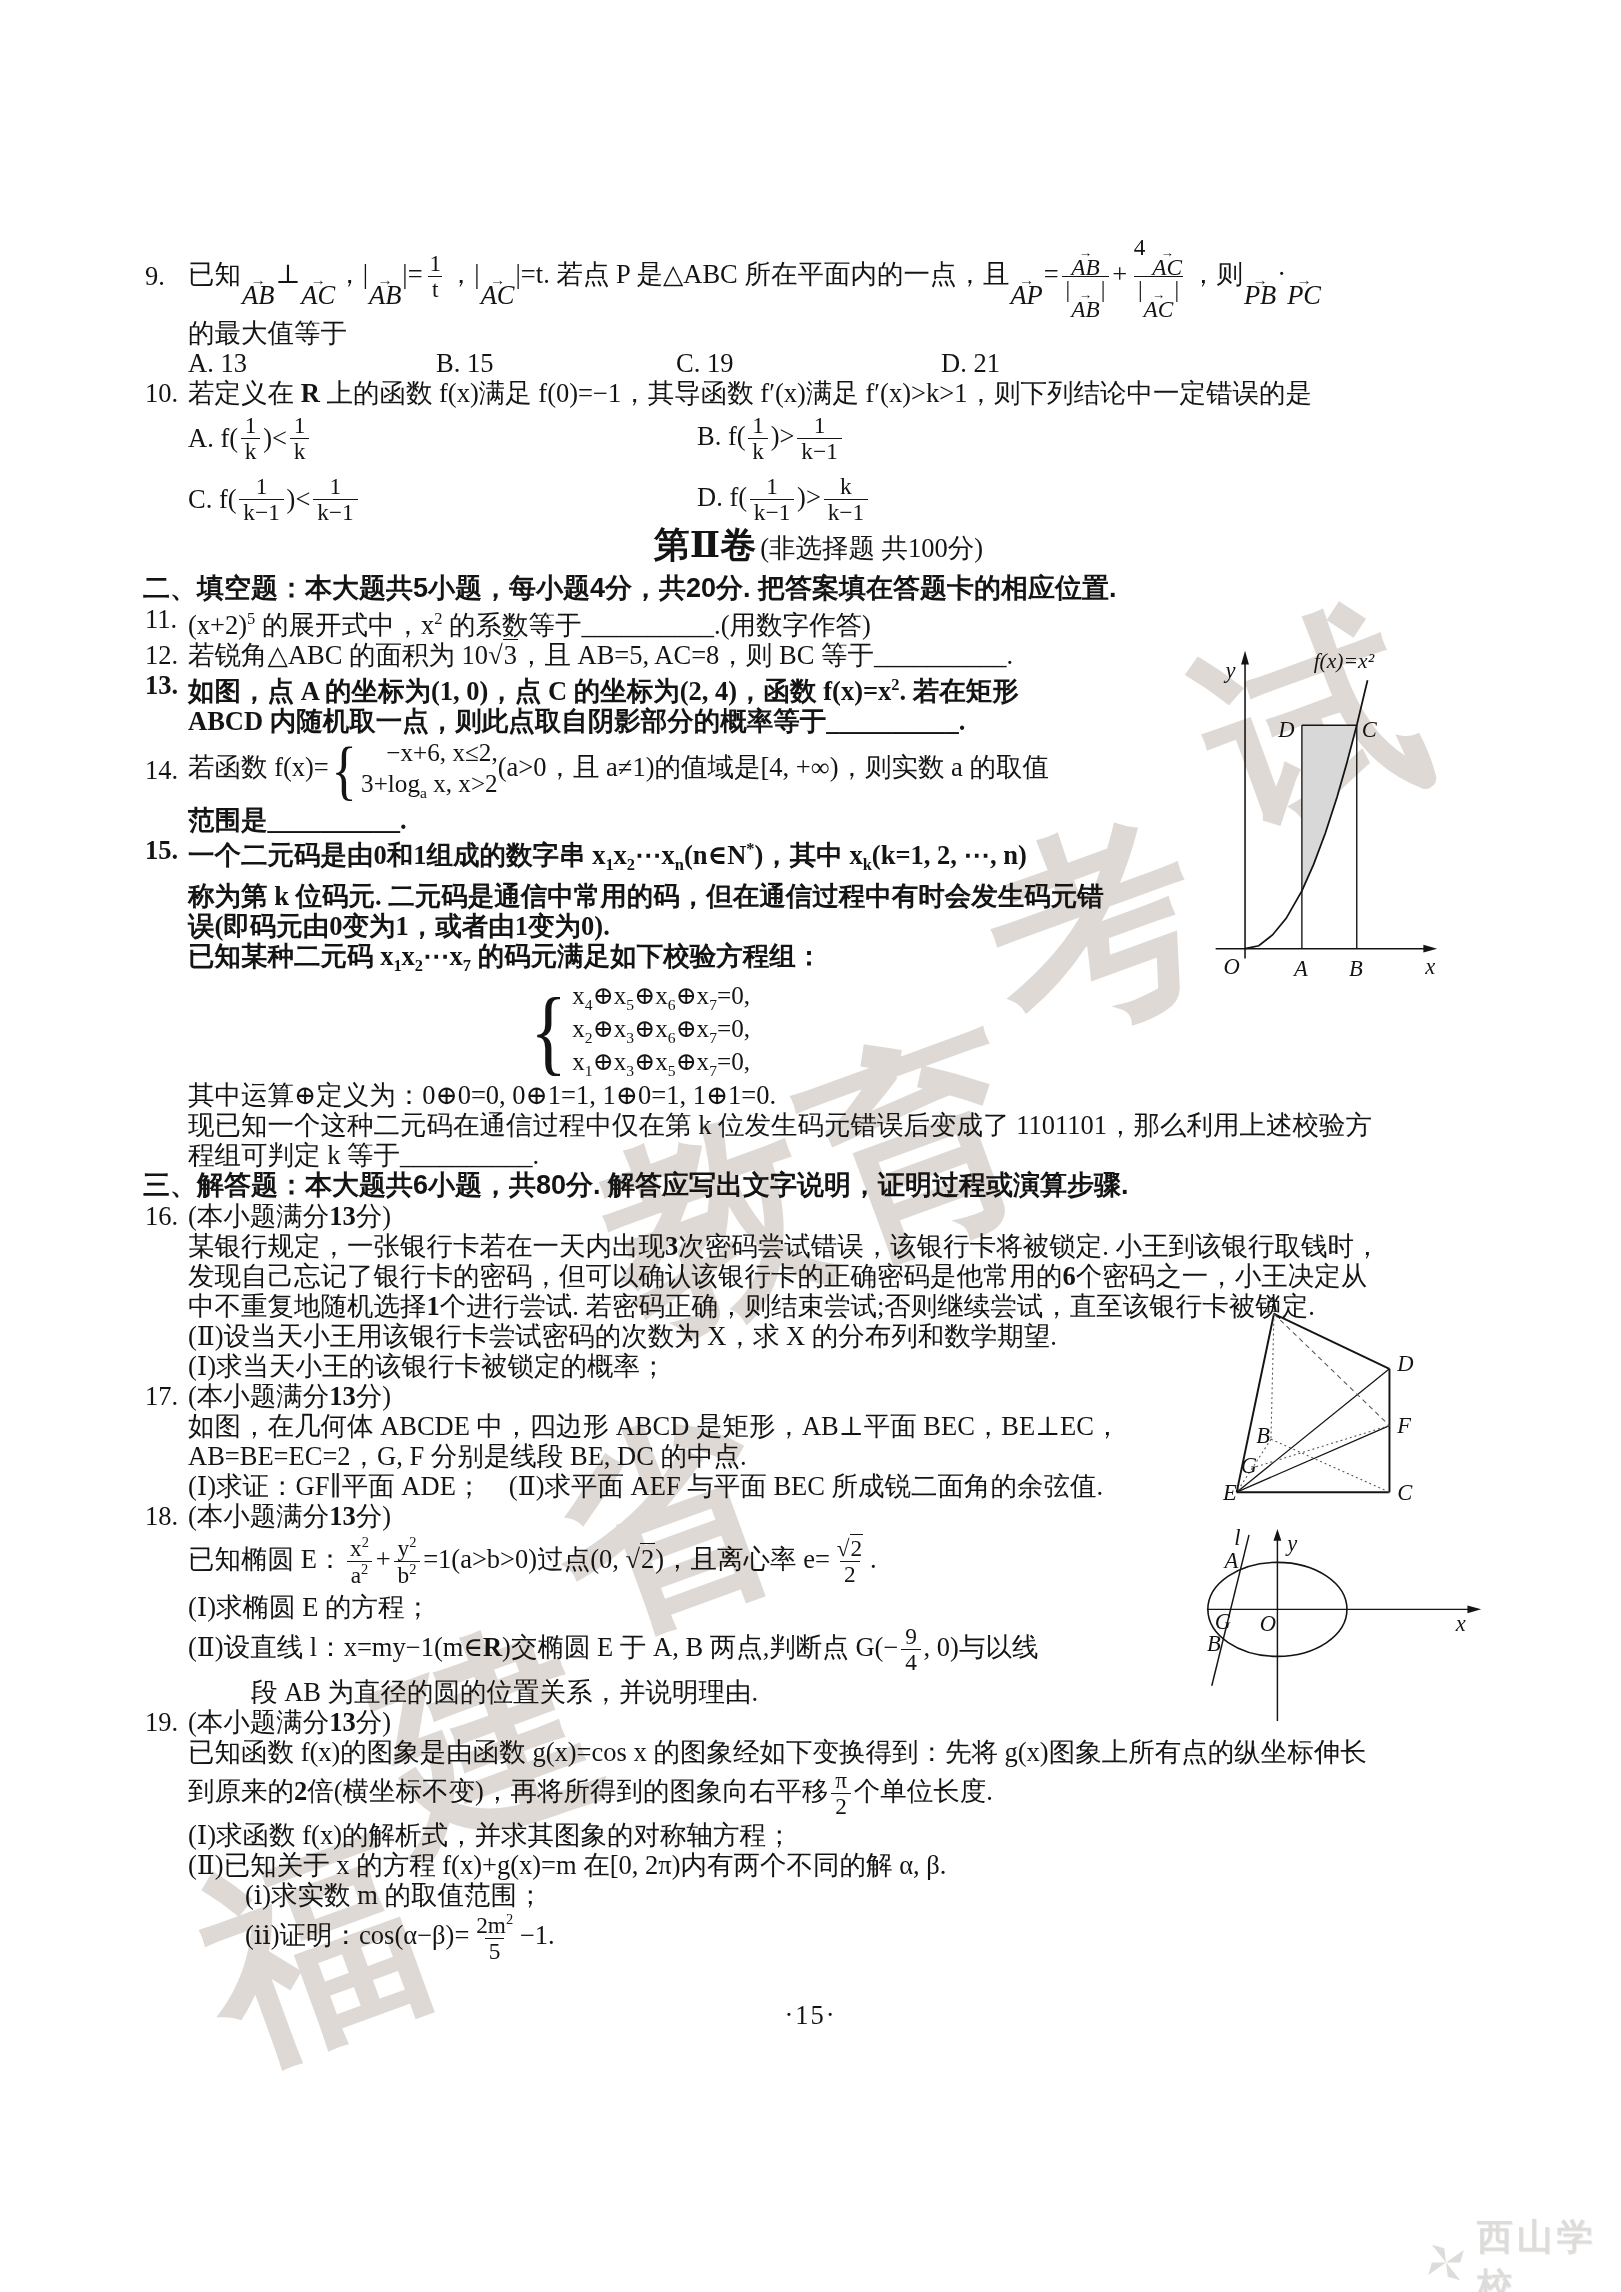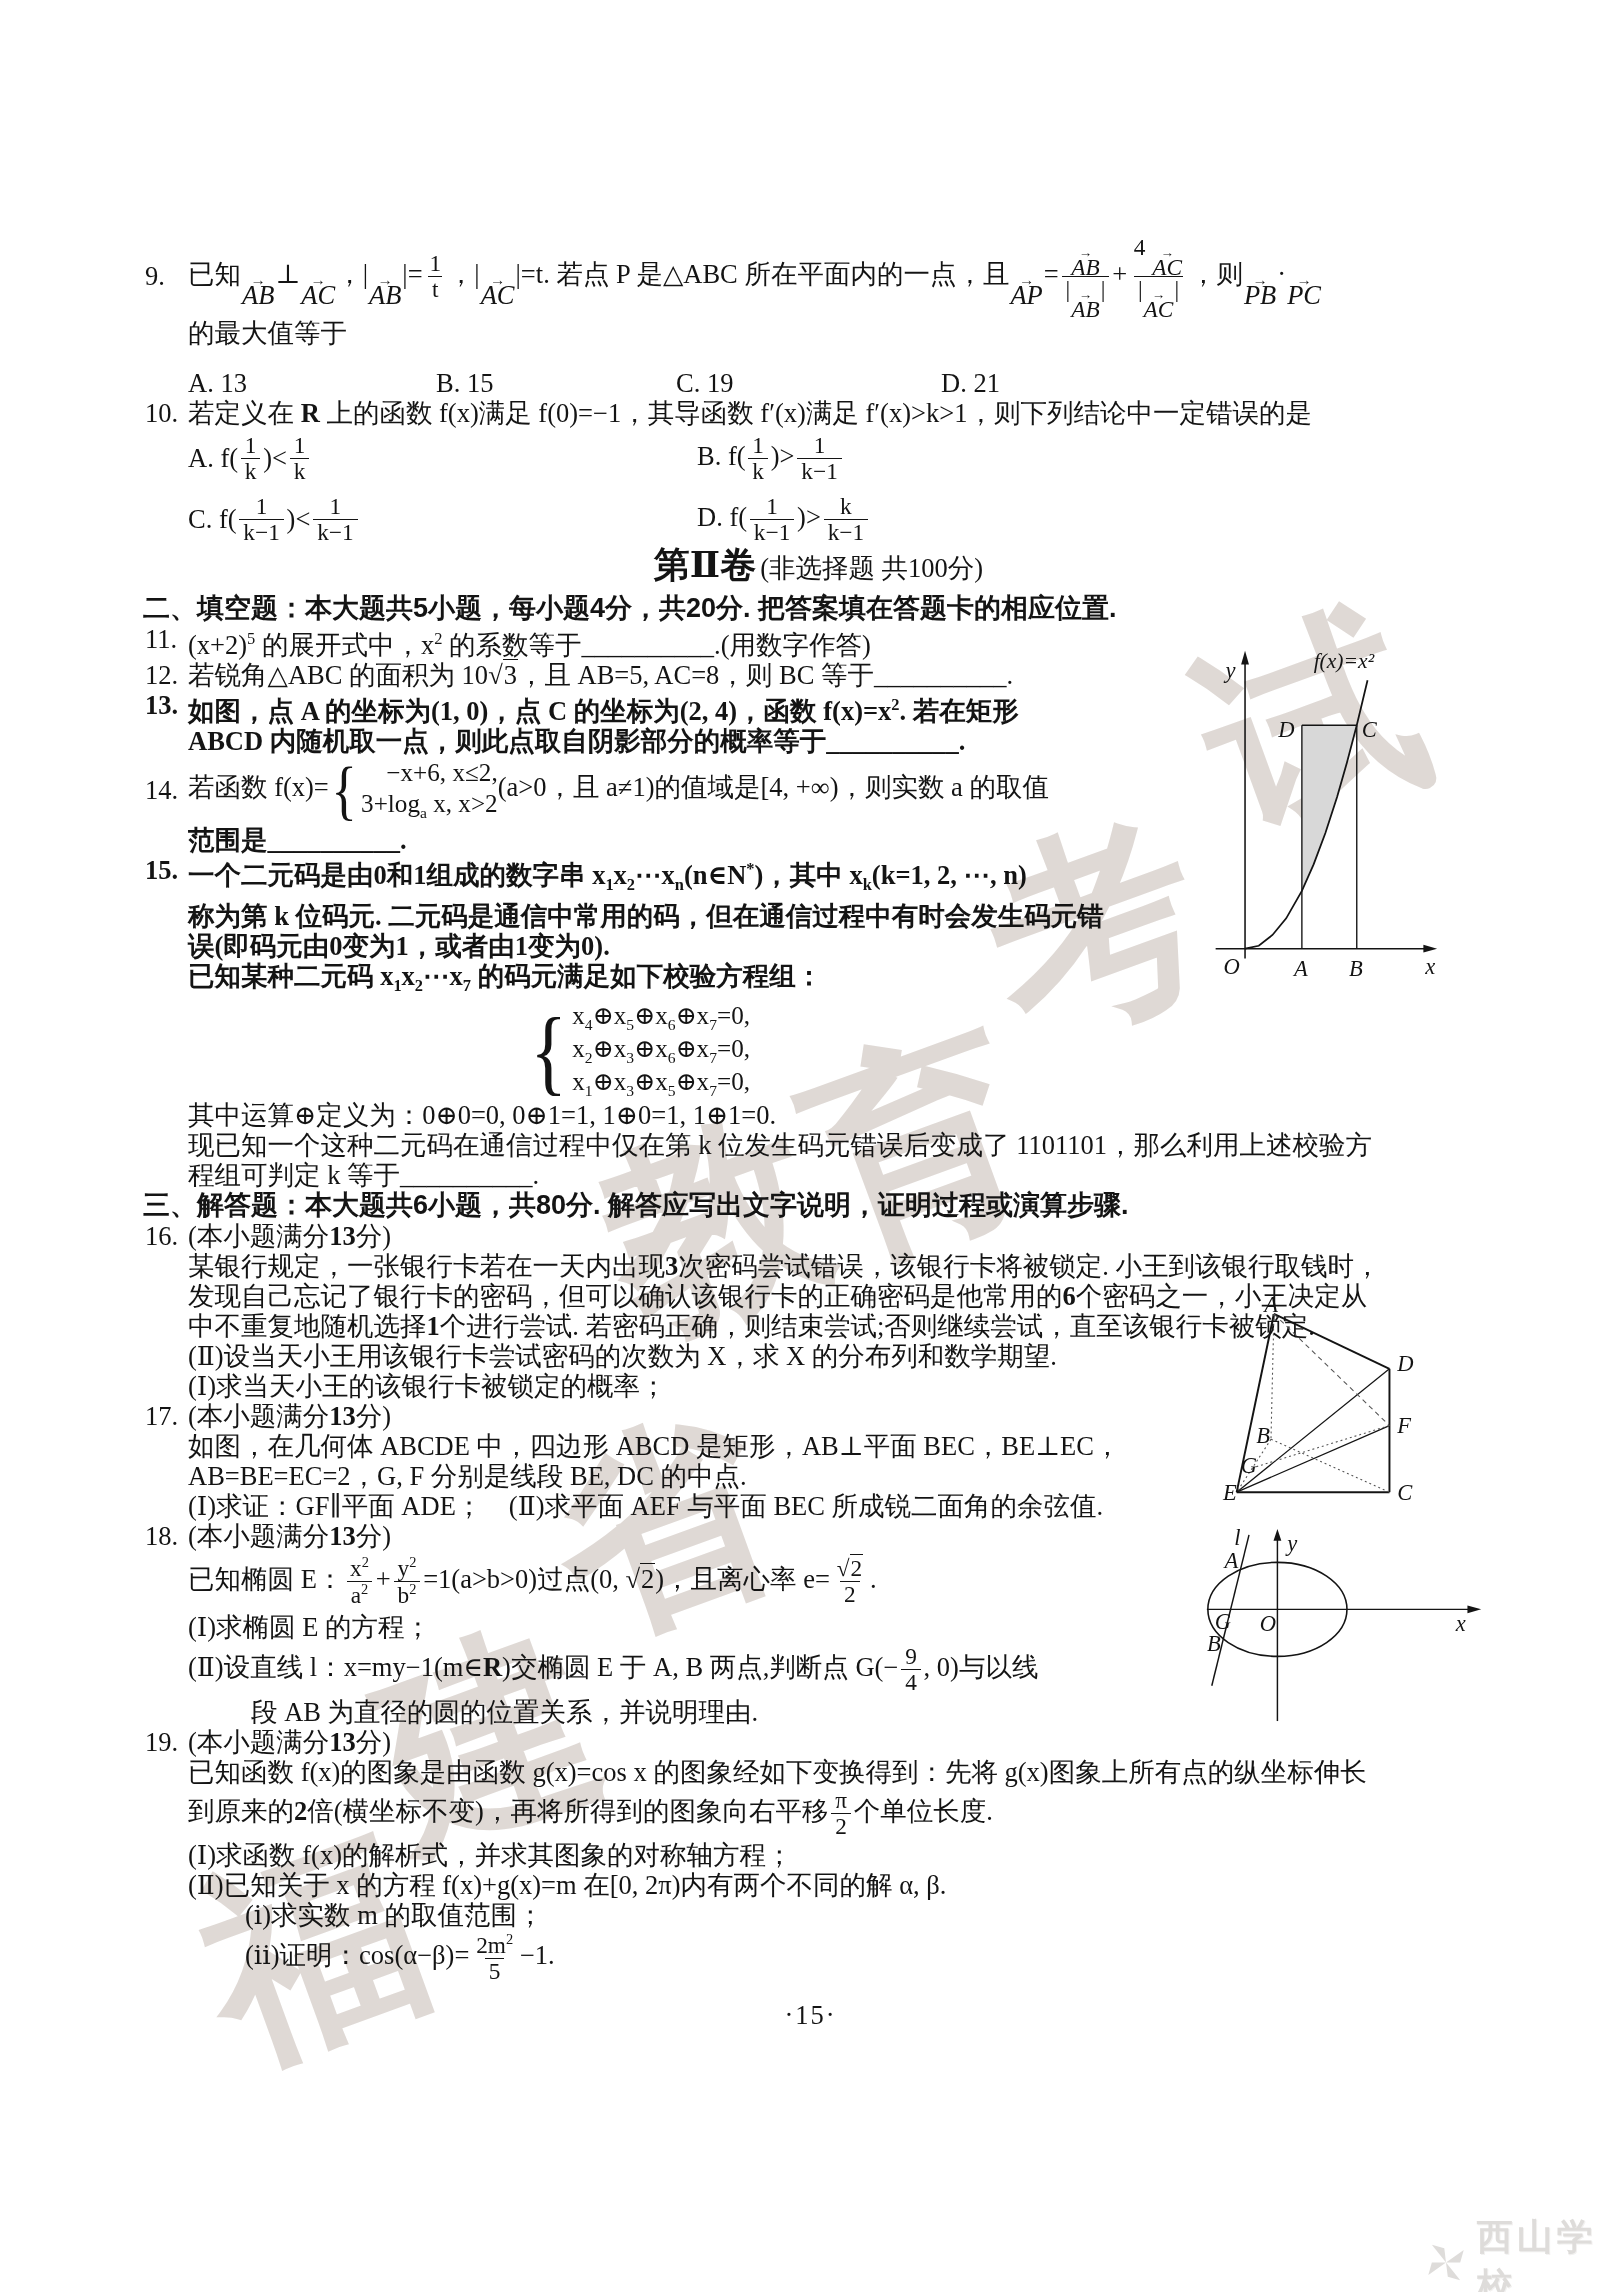--- a/index.html
+++ b/index.html
@@ -18,21 +18,21 @@
   .vcenter{display:flex;align-items:center;}
   .vcenter .qn{top:auto;}
   .w1035{width:1014px;font-weight:bold;}
   .w1060{width:1039px;}
   .w1140{width:1117px;}
   .w1090{width:1068px;}
   .sechdr{font-family:"Liberation Sans","DejaVu Sans",sans-serif;font-weight:bold;font-size:27px;min-height:31px;}
   .p2title{text-align:right;min-height:43px;display:flex;align-items:baseline;justify-content:center;gap:4px;}
   .p2big{font-size:36px;font-weight:bold;font-family:"Liberation Serif","DejaVu Serif",serif;}
   .p2sub{font-size:26.5px;}
-  .optrow{display:flex;padding-left:45px;min-height:30px;margin-top:20px;}
+  .optrow{display:flex;padding-left:45px;min-height:30px;}
   .optrow .o1{width:248px;}
   .optrow .o2{width:240px;}
   .optrow .o3{width:265px;}
   .optrow2{display:flex;align-items:center;min-height:61px;padding-left:45px;}
   .optrow2 .oc1{width:509px;display:inline-flex;align-items:center;}
   .eqsline{min-height:98px;display:flex;align-items:center;padding-left:384px;}
   .ind110{padding-left:108px;}
   .ind104{padding-left:102px;}
   
   .h74{min-height:73px;}

